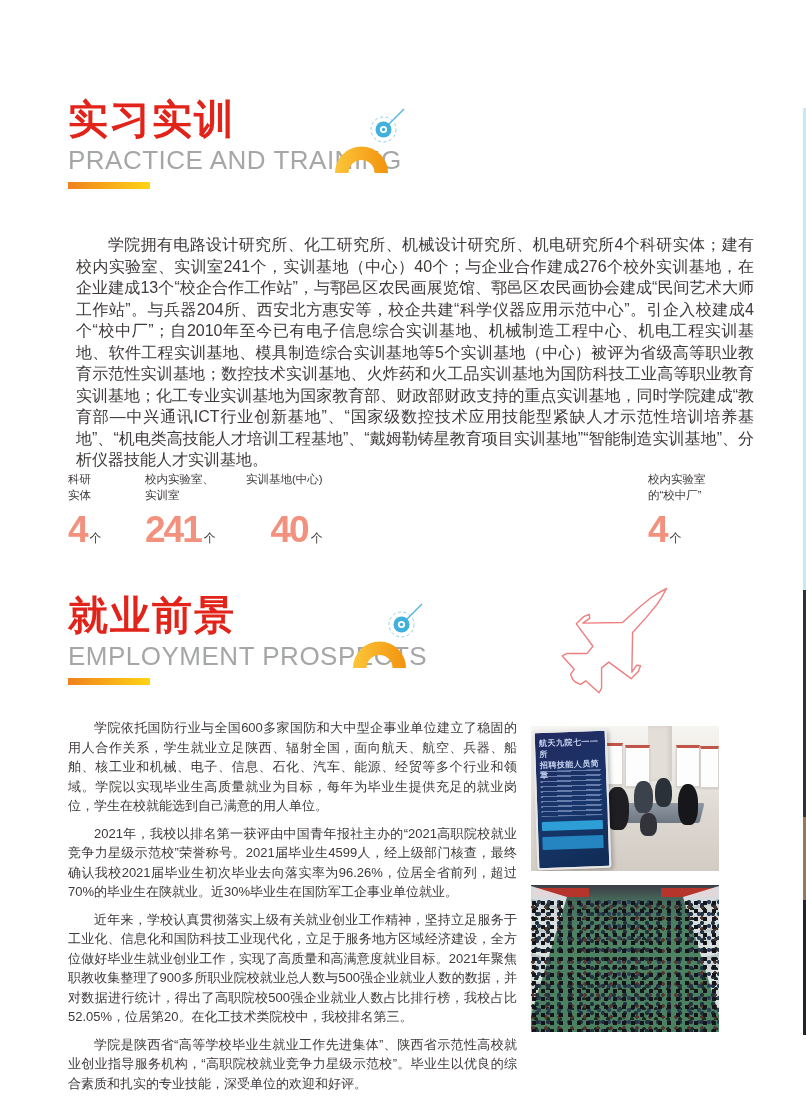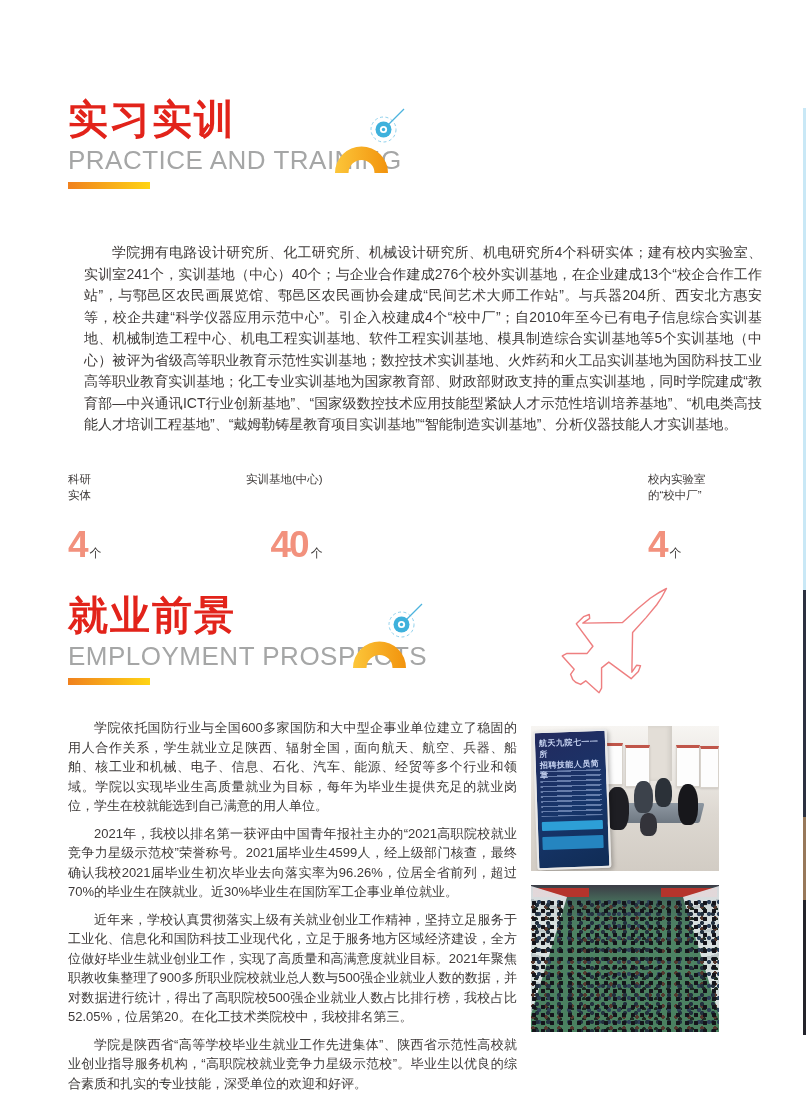--- a/index.html
+++ b/index.html
@@ -11,31 +11,31 @@
   .hdr-practice{top:96px;}
   .hdr-employment{top:592px;}
   .cn-title{margin:0;font-size:40px;line-height:46px;font-weight:bold;color:#E2231A;letter-spacing:2px;}
   .en-title{font-size:26px;line-height:30px;color:#A5A6A6;letter-spacing:.5px;margin-top:3px;white-space:nowrap;}
   .hdr-underline{width:82px;height:7px;margin-top:7px;background:linear-gradient(90deg,#F0811E,#FFD414);}
   .arc-icon{position:absolute;}
   .arc1{left:330px;top:103px;}
   .arc2{left:348px;top:598px;}
 
   
-  .body-par{position:absolute;left:68px;top:226px;width:678px;margin:16px;
-            font-size:14px;line-height:21.5px;text-align:justify;text-indent:2em;color:#3E3A39;}
+  .body-par{position:absolute;left:68px;top:226px;width:678px;margin:8px;
+            font-size:16px;line-height:21.5px;text-align:justify;text-indent:2em;color:#3E3A39;}
   .emp-pars{position:absolute;left:68px;top:718px;width:449px;}
   .emp-pars p{margin:0 0 8px;font-size:13px;line-height:19.5px;text-align:justify;text-indent:2em;color:#3E3A39;}
 
   
   .stats{position:absolute;left:68px;top:438px;width:690px;height:80px;}
   .stat{position:absolute;top:0;}
   .s0{left:0;} .s1{left:77px;} .s2{left:178px;text-align:right;} .s3{left:312px;} .s4{left:450px;} .s5{left:580px;}
   .stat-label{font-size:11.5px;line-height:15.5px;color:#3E3A39;white-space:pre-line;height:33px;margin-top:34px;}
-  .stat-value{margin-top:23px;white-space:nowrap;}
+  .stat-value{margin-top:8px;white-space:nowrap;}
   .stat-value .num{font-size:37px;line-height:34px;font-weight:bold;color:#F2917D;letter-spacing:-2px;}
   .stat-value .unit{font-size:12px;color:#3E3A39;margin-left:3px;}
 
   
   .jet{position:absolute;left:524px;top:568px;}
 
   
   .photo{position:absolute;left:531px;width:188px;margin:0;overflow:hidden;}
   .photo1{top:726px;height:145px;background:linear-gradient(180deg,#f7f5f2 0%,#efecе8 18%,#e9e5e0 38%,#ddd8d1 60%,#d2ccc4 100%);}
   .photo1{background:linear-gradient(180deg,#f7f5f2 0%,#efece8 18%,#e9e5e0 38%,#ddd8d1 60%,#d2ccc4 100%);}
@@ -114,20 +114,25 @@
   </svg>
 
   <p class="body-par">学院拥有电路设计研究所、化工研究所、机械设计研究所、机电研究所4个科研实体；建有校内实验室、实训室241个，实训基地（中心）40个；与企业合作建成276个校外实训基地，在企业建成13个“校企合作工作站”，与鄠邑区农民画展览馆、鄠邑区农民画协会建成“民间艺术大师工作站”。与兵器204所、西安北方惠安等，校企共建“科学仪器应用示范中心”。引企入校建成4个“校中厂”；自2010年至今已有电子信息综合实训基地、机械制造工程中心、机电工程实训基地、软件工程实训基地、模具制造综合实训基地等5个实训基地（中心）被评为省级高等职业教育示范性实训基地；数控技术实训基地、火炸药和火工品实训基地为国防科技工业高等职业教育实训基地；化工专业实训基地为国家教育部、财政部财政支持的重点实训基地，同时学院建成“教育部—中兴通讯ICT行业创新基地”、“国家级数控技术应用技能型紧缺人才示范性培训培养基地”、“机电类高技能人才培训工程基地”、“戴姆勒铸星教育项目实训基地”“智能制造实训基地”、分析仪器技能人才实训基地。</p>
 
   <div class="stats">
     <div class="stat s0">
       <div class="stat-label">科研
 实体</div>
       <div class="stat-value"><span class="num">4</span><span class="unit">个</span></div>
     </div>
+    <div class="stat s1">
+      <div class="stat-label">校内实验室、
+实训室</div>
+      <div class="stat-value"><span class="num">241</span><span class="unit">个</span></div>
+    </div>
     <div class="stat s2">
       <div class="stat-label">实训基地(中心)</div>
       <div class="stat-value"><span class="num">40</span><span class="unit">个</span></div>
     </div>
     <div class="stat s5">
       <div class="stat-label">校内实验室
 的“校中厂”</div>
       <div class="stat-value"><span class="num">4</span><span class="unit">个</span></div>
     </div>
   </div>

